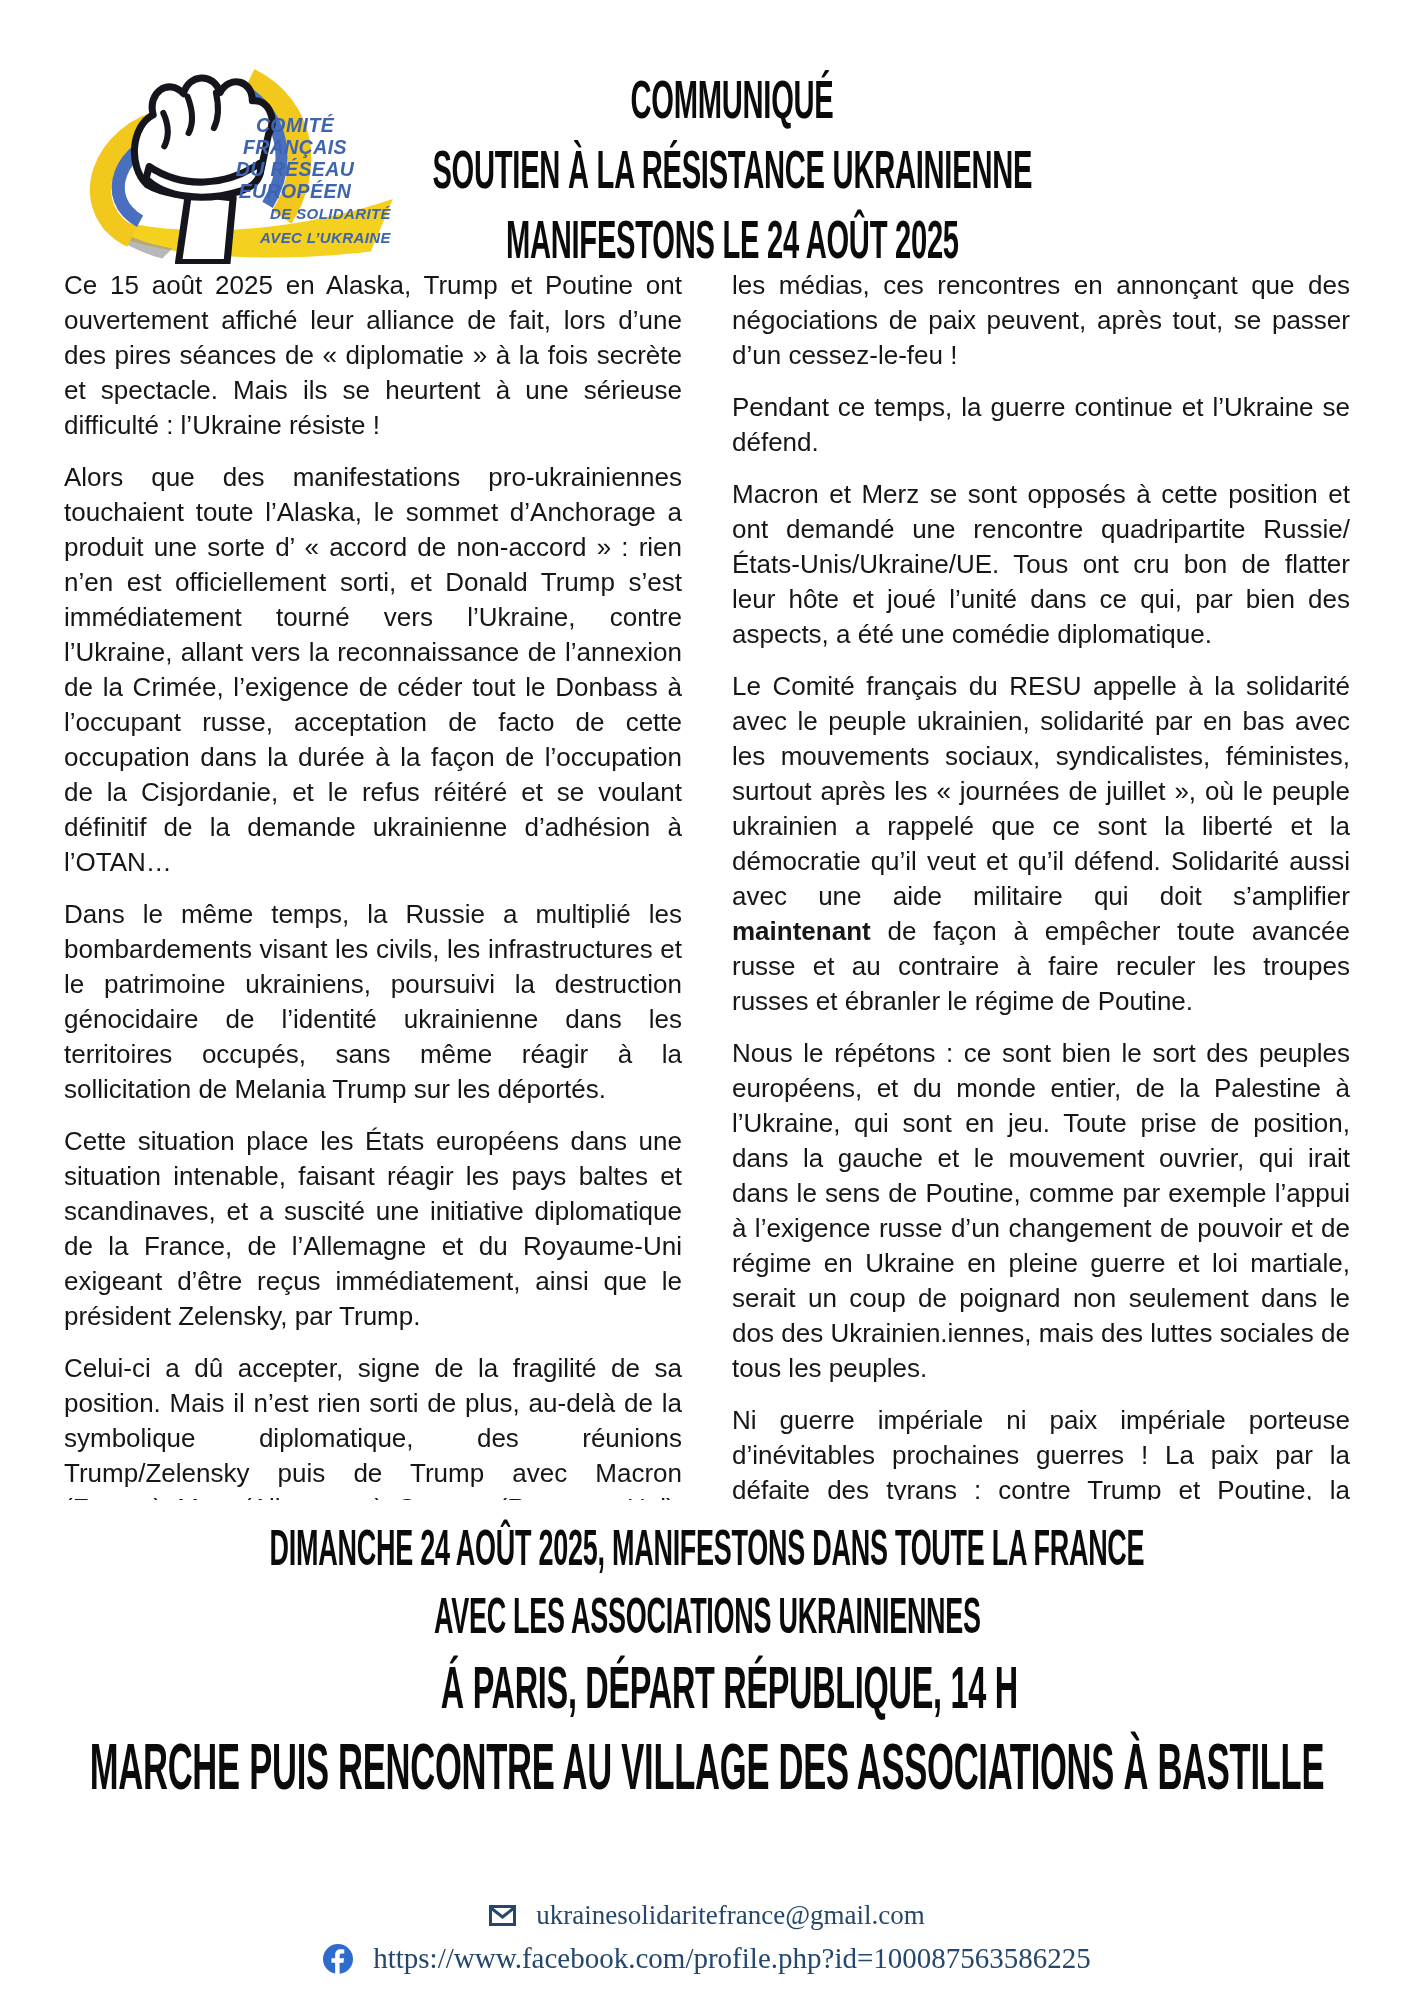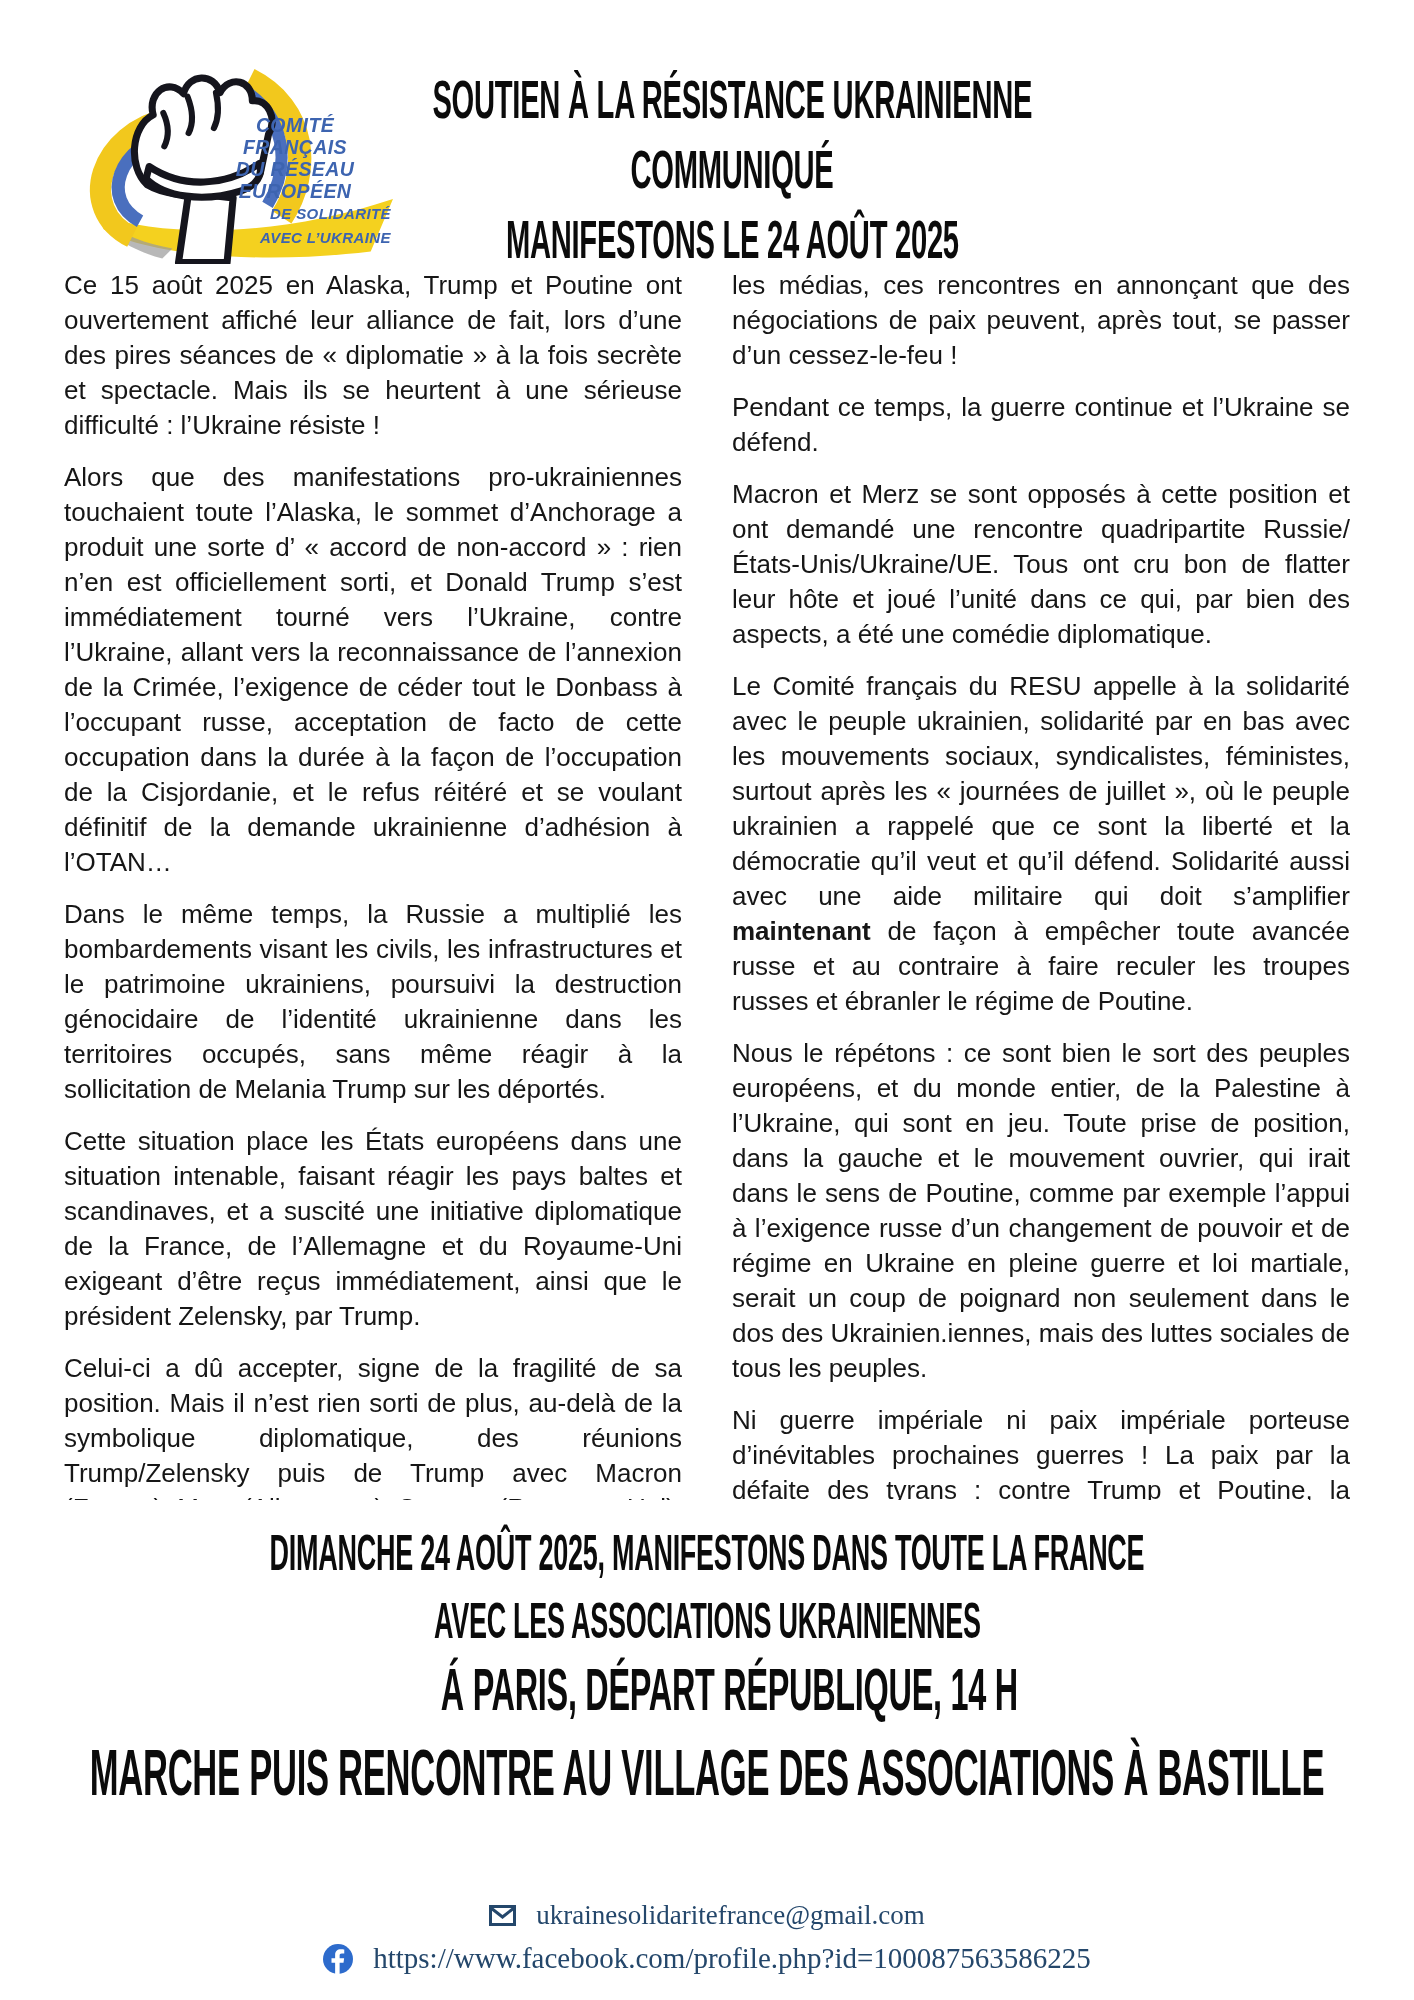--- a/index.html
+++ b/index.html
@@ -30,21 +30,21 @@
     position:absolute;left:64px;top:260px;width:1286px;display:flex;gap:50px;
     max-height:1240px;overflow:hidden;
   }
   .col{width:618px;}
   .col p{
     margin:8px 0 17px 0;text-align:justify;font-size:26px;line-height:35px;color:#161616;
   }
   .col p b{font-weight:bold;}
   
   .banner{position:absolute;left:0;right:0;top:1514px;}
-  .b-line{display:flex;align-items:flex-end;justify-content:center;}
+  .b-line{display:flex;align-items:center;justify-content:center;}
   .b-1,.b-2,.b-3{height:68px;}
   .b-4{height:74px;margin-left:44px;}
   .b-5{height:86px;}
   .b-1 .cond,.b-2 .cond,.b-3 .cond{font-size:50px;}
   .b-4 .cond{font-size:60px;}
   .b-5 .cond{font-size:64px;}
   
   .footer{
     position:absolute;left:0;right:0;top:1900px;text-align:center;
     font-family:"Liberation Serif",serif;color:#24476b;
@@ -85,24 +85,24 @@
       <span class="ll">FRANÇAIS</span>
       <span class="ll">DU RÉSEAU</span>
       <span class="ll">EUROPÉEN</span>
       <span class="ll big">DE SOLIDARITÉ</span>
       <span class="ll big">AVEC L’UKRAINE</span>
     </div>
   </div>
 
   <div class="titles">
     <div class="t-line">
-      <span class="cond">SOUTIEN À LA RÉSISTANCE UKRAINIENNE</span>
+      <span class="cond">COMMUNIQUÉ</span>
     </div>
     <div class="t-line">
-      <span class="cond">COMMUNIQUÉ</span>
+      <span class="cond">SOUTIEN À LA RÉSISTANCE UKRAINIENNE</span>
     </div>
     <div class="t-line">
       <span class="cond">MANIFESTONS LE 24 AOÛT 2025</span>
     </div>
   </div>
 
   <div class="columns">
     <div class="col">
       <p>Ce 15 août 2025 en Alaska, Trump et Poutine ont ouvertement affiché leur alliance de fait, lors d’une des pires séances de « diplomatie » à la fois secrète et spectacle. Mais ils se heurtent à une sérieuse difficulté : l’Ukraine résiste !</p>
       <p>Alors que des manifestations pro-ukrainiennes touchaient toute l’Alaska, le sommet d’Anchorage a produit une sorte d’ « accord de non-accord » : rien n’en est officiellement sorti, et Donald Trump s’est immédiatement tourné vers l’Ukraine, contre l’Ukraine, allant vers la reconnaissance de l’annexion de la Crimée, l’exigence de céder tout le Donbass à l’occupant russe, acceptation de facto de cette occupation dans la durée à la façon de l’occupation de la Cisjordanie, et le refus réitéré et se voulant définitif de la demande ukrainienne d’adhésion à l’OTAN…</p>

